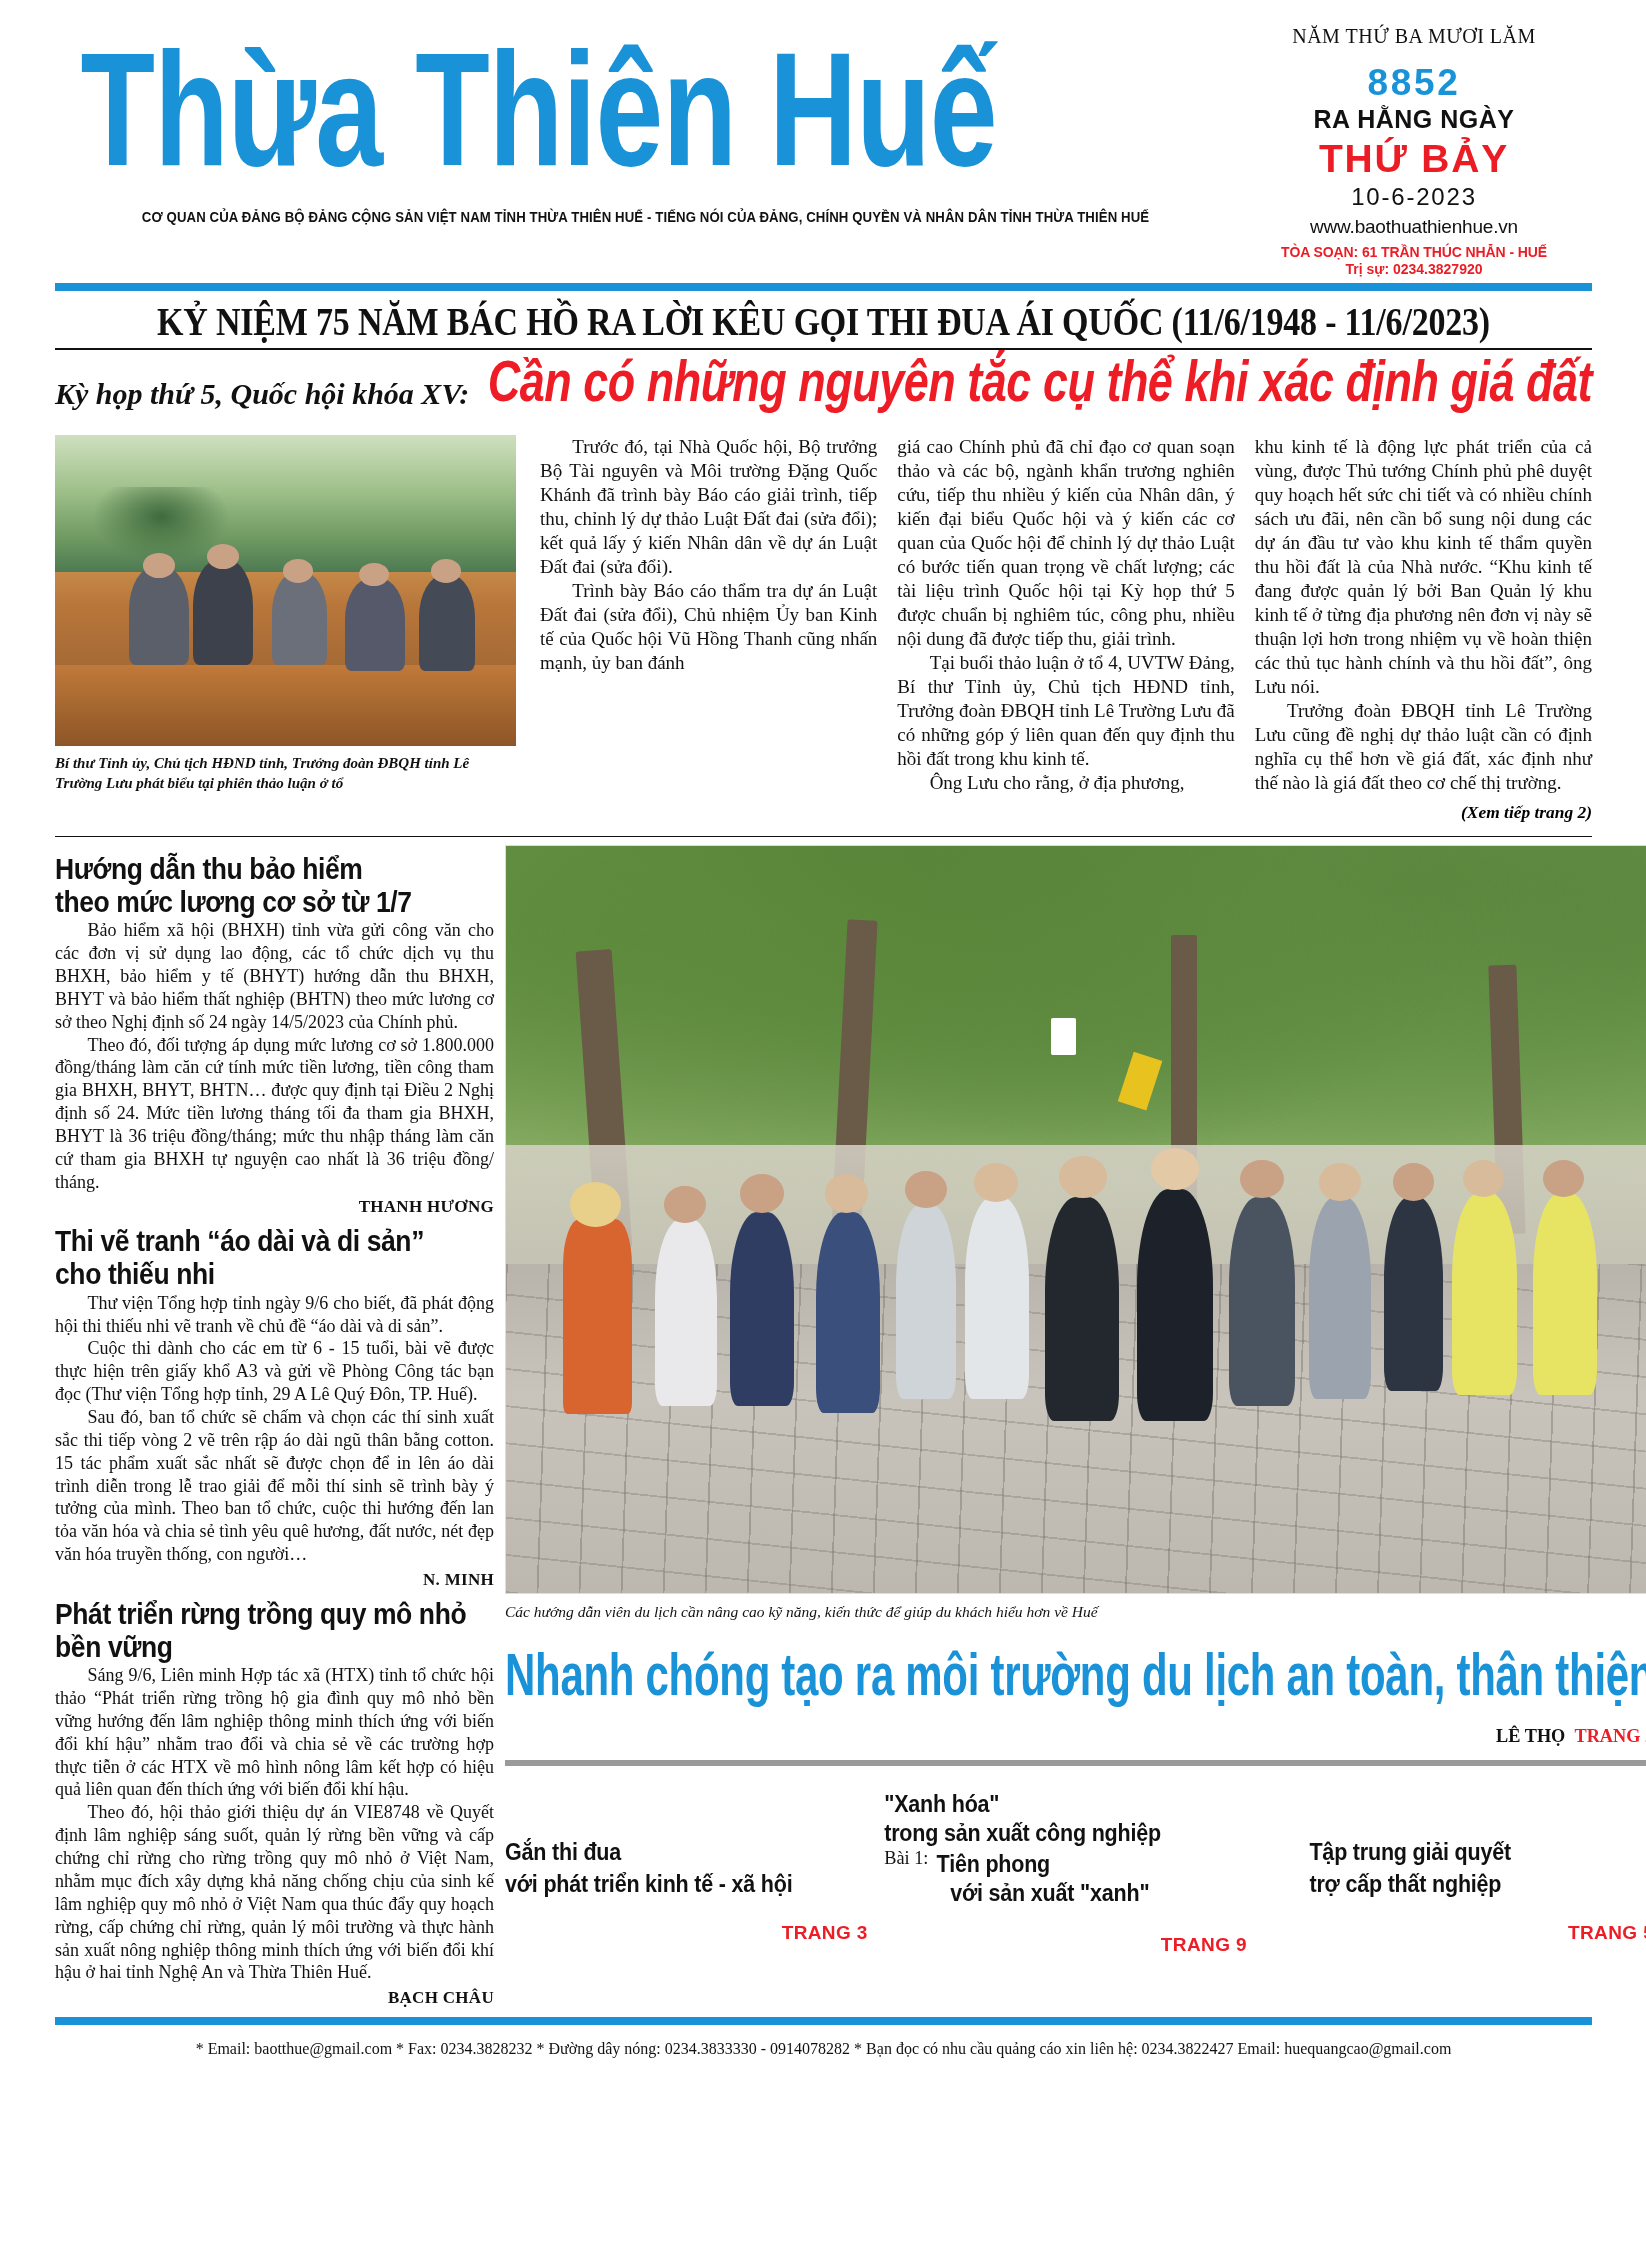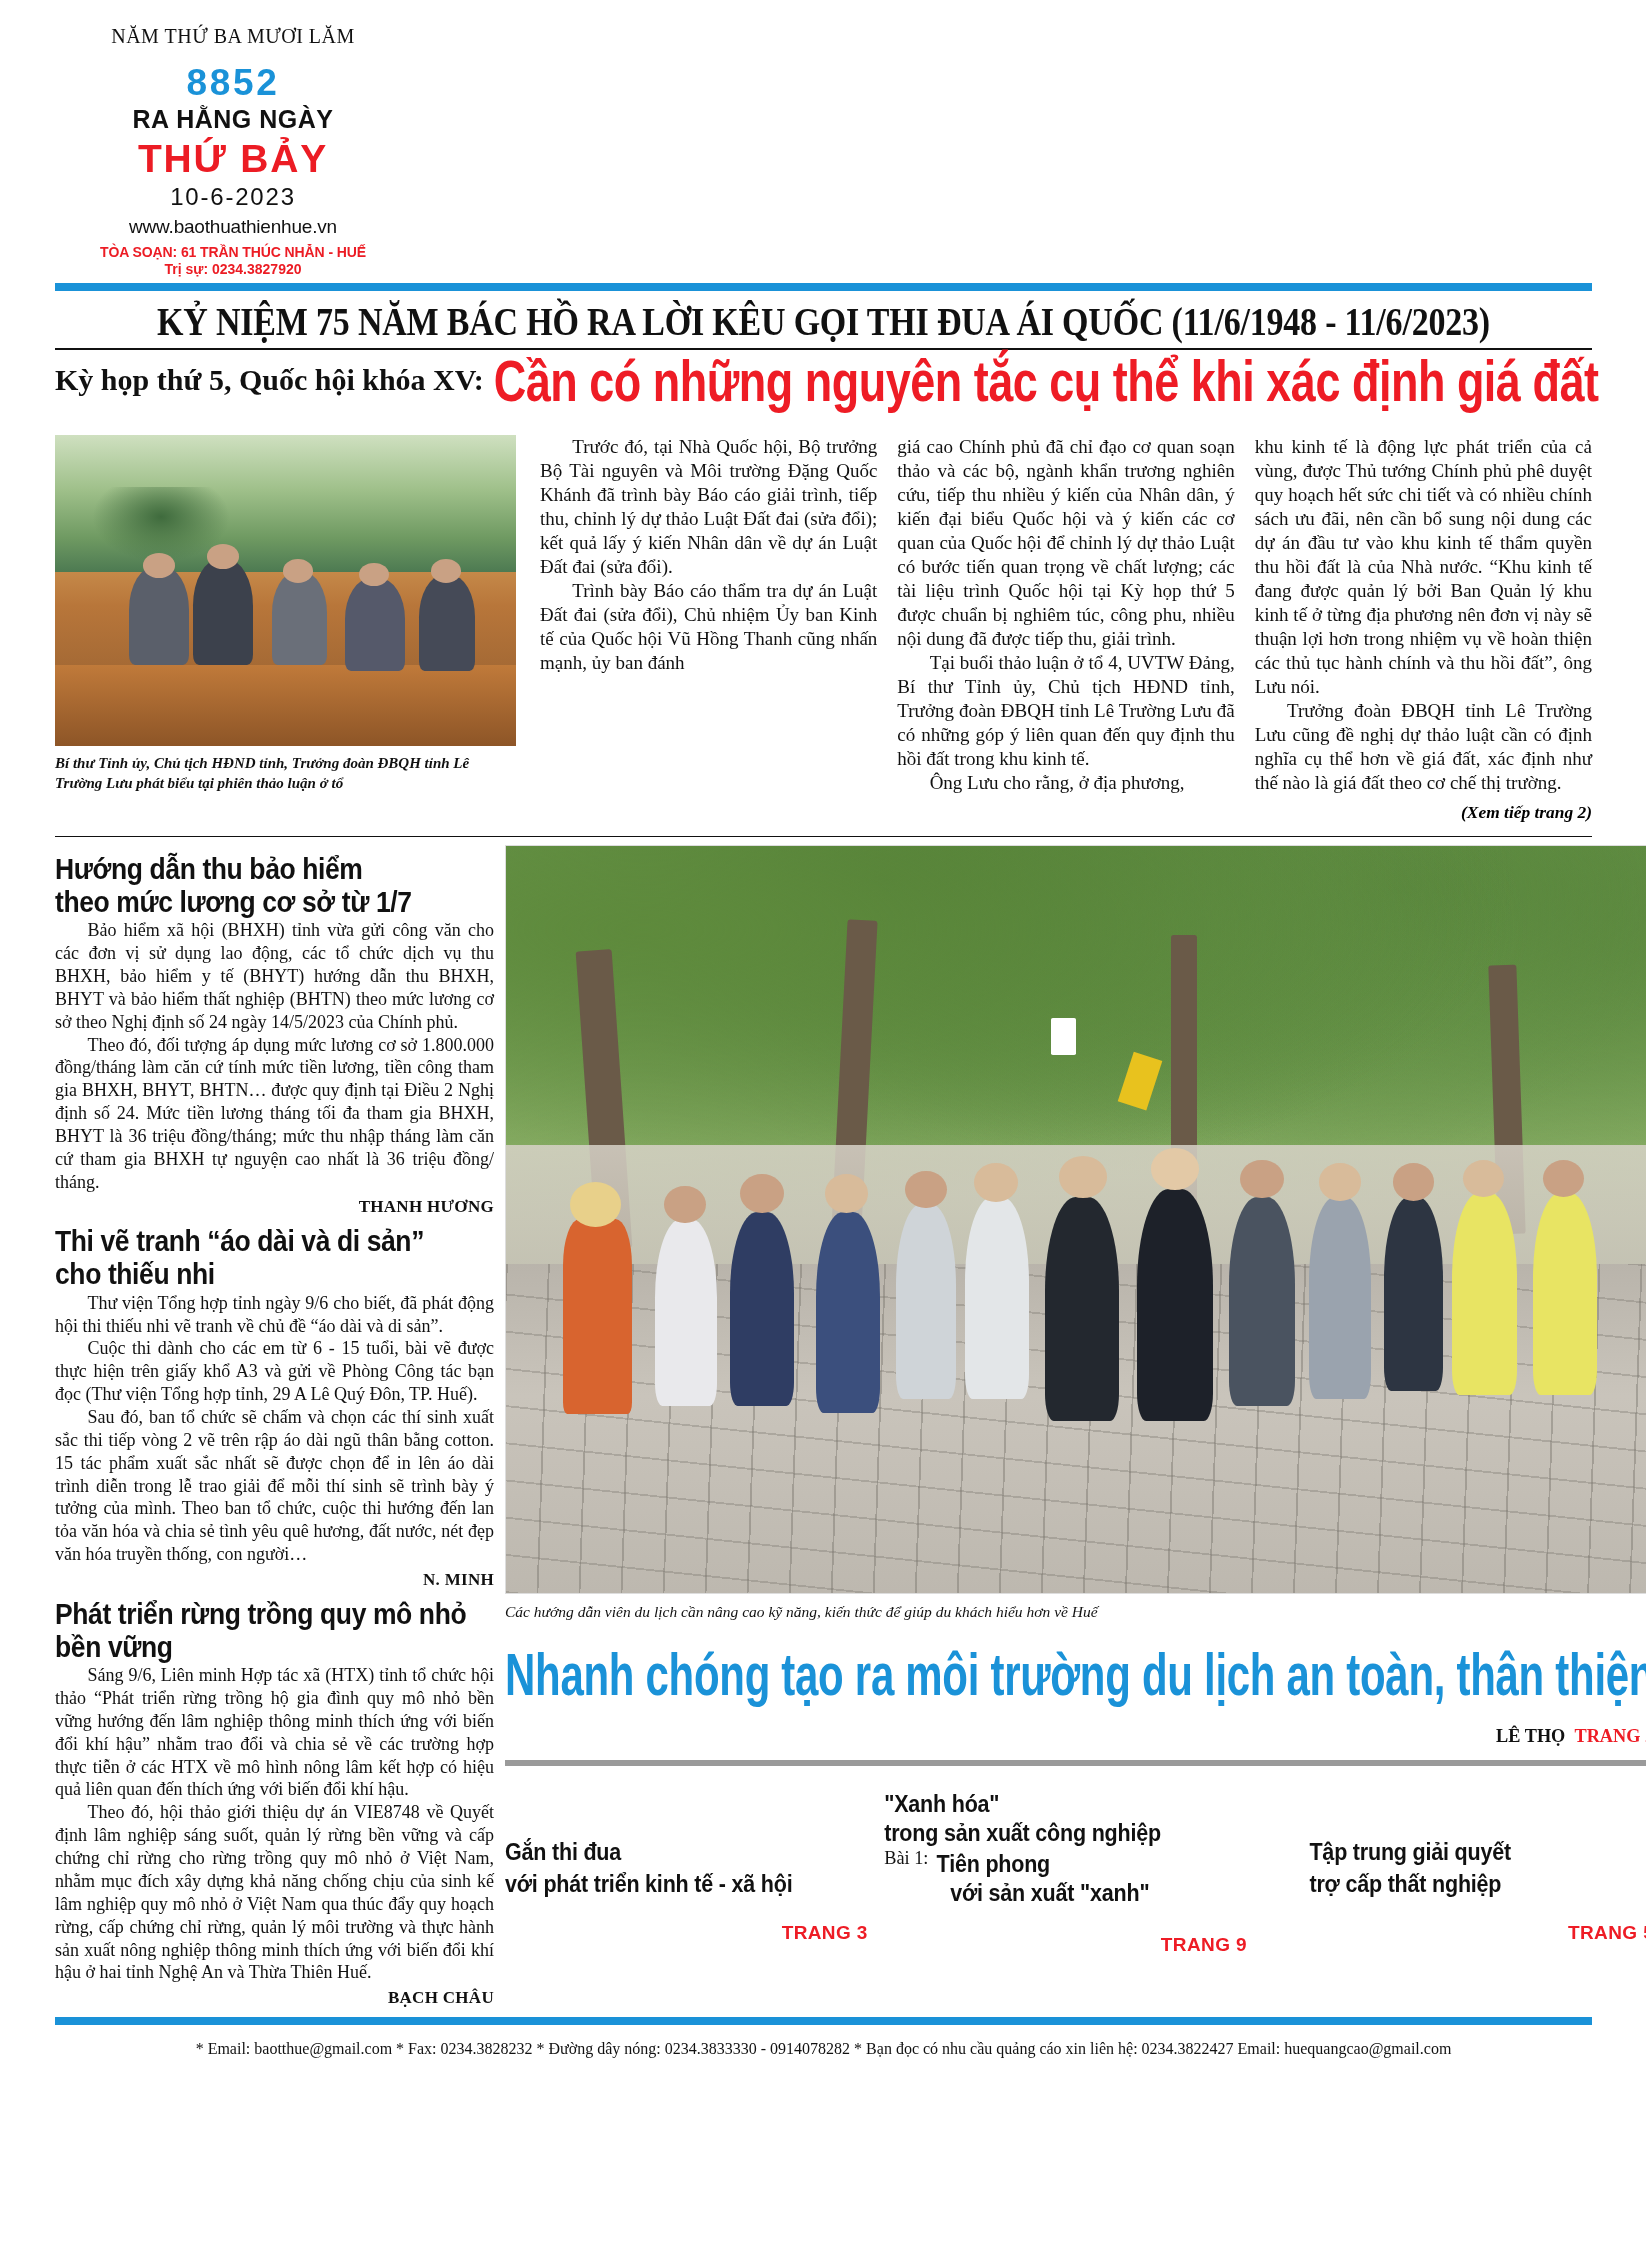--- a/index.html
+++ b/index.html
@@ -77,21 +77,21 @@
   .rule-grey{height:6.4px;background:#9a9a9a;margin:12.8px 0;}
   
   .banner{
     text-align:center;
     font-family:"Liberation Serif",serif;font-weight:bold;
     font-size:34px;color:#111;padding:12px 0 7.3px 0;
     letter-spacing:-0.2px;transform:scaleY(1.18);
   }
   
   .lead-head{
-    display:flex;padding:12.8px 55px 3.7px 55px;gap:10px;
+    display:flex;align-items:flex-end;padding:12.8px 55px 3.7px 55px;gap:10px;font-style:italic;
   }
   .lead-kicker{
     font-family:"Liberation Serif",serif;font-weight:bold;font-size:30px;
     color:#111;white-space:nowrap;padding-bottom:3.7px;
   }
   .lead-title{
     font-family:"Liberation Sans",sans-serif;font-weight:bold;
     font-size:45px;color:#ee1c25;white-space:nowrap;
     letter-spacing:-0.5px;transform:scaleY(1.28);transform-origin:left bottom;
     flex:1 1 auto;text-align:right;
@@ -237,20 +237,24 @@
     text-align:center;font-family:"Liberation Serif",serif;font-size:16px;
     color:#111;padding:14.6px 0 9.1px 0;
   }
 </style>
 </head>
 <body>
 
 <div class="page">
 
   <div class="masthead">
+    <div class="mast-left">
+      <div class="mast-title">Thừa Thiên Huế</div>
+      <div class="mast-sub">CƠ QUAN CỦA ĐẢNG BỘ ĐẢNG CỘNG SẢN VIỆT NAM TỈNH THỪA THIÊN HUẾ  -  TIẾNG NÓI CỦA ĐẢNG, CHÍNH QUYỀN VÀ NHÂN DÂN TỈNH THỪA THIÊN HUẾ</div>
+    </div>
     <div class="mast-right">
       <div class="mr-year">NĂM THỨ BA MƯƠI LĂM</div>
       <div class="mr-issue">8852</div>
       <div class="mr-daily">RA HẰNG NGÀY</div>
       <div class="mr-day">THỨ BẢY</div>
       <div class="mr-date">10-6-2023</div>
       <div class="mr-web">www.baothuathienhue.vn</div>
       <div class="mr-addr">TÒA SOẠN: 61 TRẦN THÚC NHẪN - HUẾ</div>
       <div class="mr-phone">Trị sự: 0234.3827920</div>
     </div>

